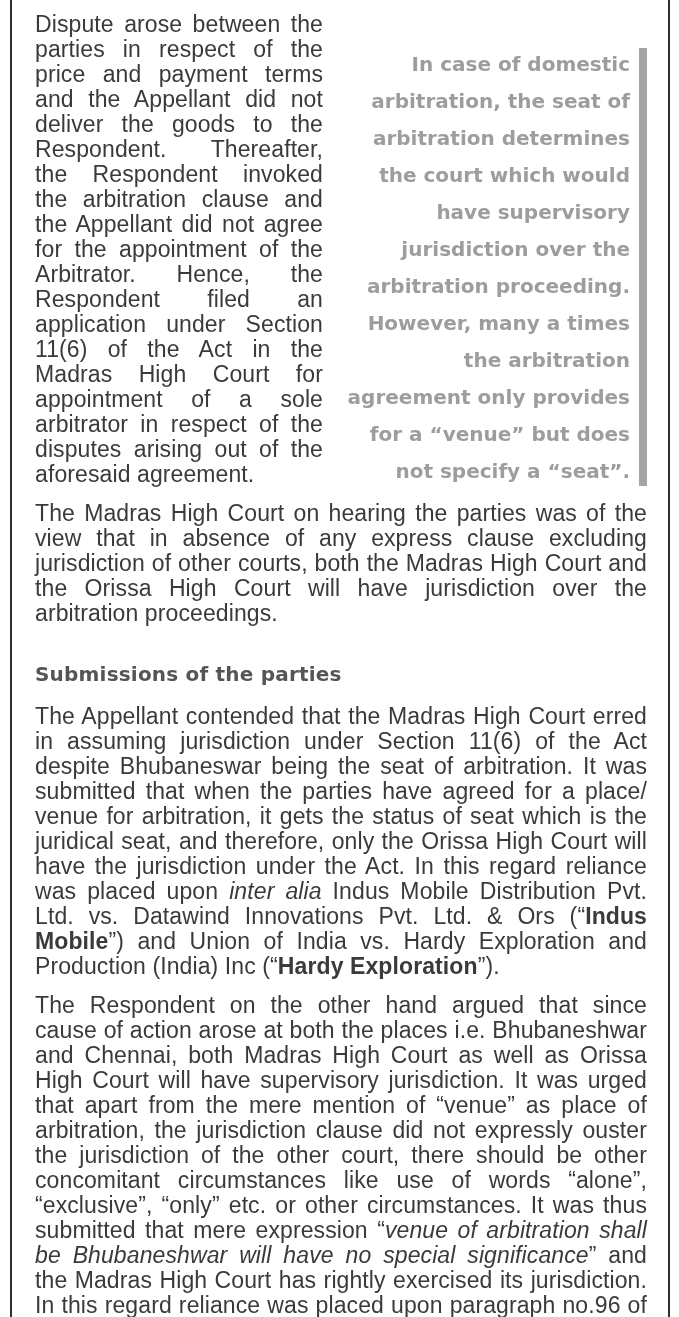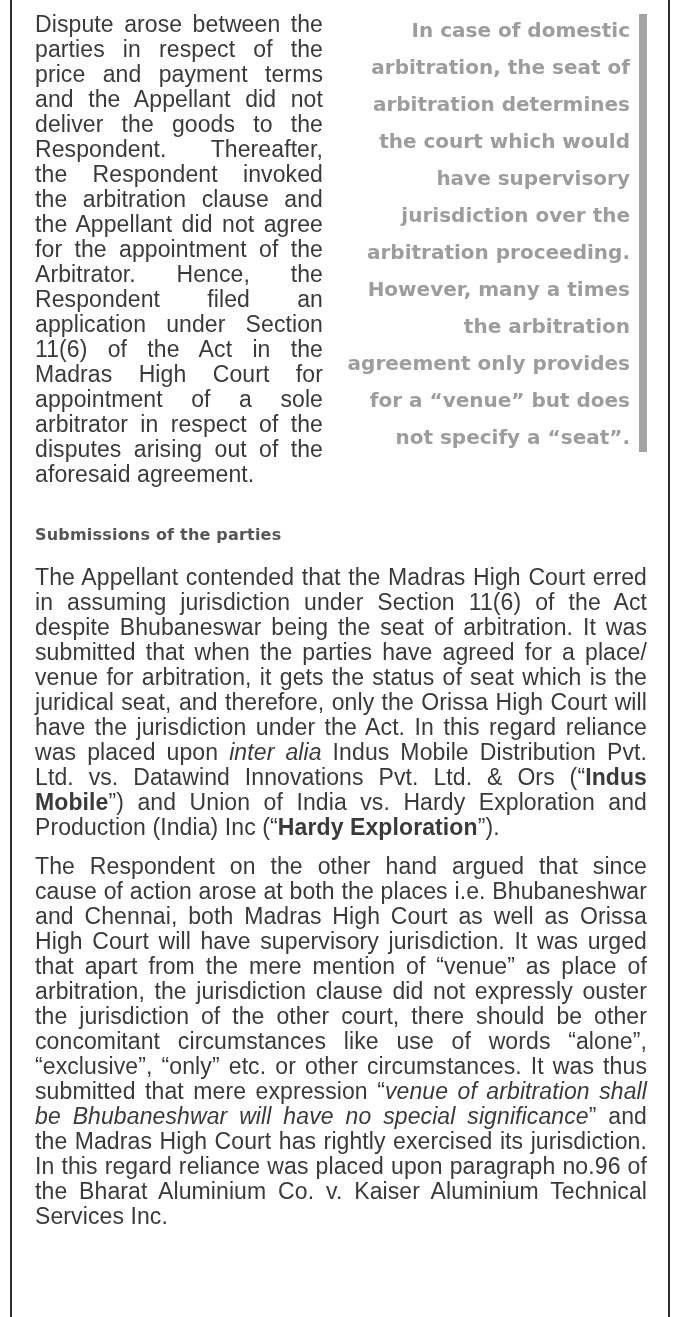--- a/index.html
+++ b/index.html
@@ -41,20 +41,21 @@
     margin-left: 24px;
     margin-bottom: 10px;
     padding-right: 17px;
     box-sizing: border-box;
     text-align: right;
     font-family: "DejaVu Sans", sans-serif;
     font-weight: 600;
     font-size: 20px;
     line-height: 37px;
     color: var(--quote-text, #9d9d9d);
+    margin-top: 34px;
   }
   .pq-bar {
     position: absolute;
     right: 0;
     top: 2px;
     bottom: 4px;
     width: 8px;
     background: var(--quote-bar, #a4a4a4);
   }
   p.body {
@@ -65,21 +66,21 @@
     color: var(--body-text, #3a3a3a);
     text-align: justify;
   }
   p.quote-para {
     margin: 20px 0 16px 0;
     font-style: italic;
   }
   h2.heading {
     margin: 34px 0 16px 0;
     font-family: "DejaVu Sans", sans-serif;
-    font-size: 16px;
+    font-size: 20px;
     line-height: 28px;
     font-weight: bold;
     color: var(--heading-text, #555555);
     letter-spacing: 0.2px;
   }
   .b { font-weight: bold; }
   .i { font-style: italic; }
 </style>
 </head>
 <body>
@@ -90,20 +91,21 @@
 
     <div class="pullquote">
       <span>In case of domestic arbitration, the seat of arbitration determines the court which would have supervisory jurisdiction over the arbitration proceeding. However, many a times the arbitration agreement only provides for a “venue” but does not specify a “seat”.</span>
       <div class="pq-bar"></div>
     </div>
 
     <p class="body">Dispute arose between the parties in respect of the price and payment terms and the Appellant did not deliver the goods to the Respondent. Thereafter, the Respondent invoked the arbitration clause and the Appellant did not agree for the appointment of the Arbitrator. Hence, the Respondent filed an application under Section 11(6) of the Act in the Madras High Court for appointment of a sole arbitrator in respect of the disputes arising out of the aforesaid agreement.</p>
 
 
 
+    <p class="body">The Madras High Court on hearing the parties was of the view that in absence of any express clause excluding jurisdiction of other courts, both the Madras High Court and the Orissa High Court will have jurisdiction over the arbitration proceedings.</p>
 
     <h2 class="heading">Submissions of the parties</h2>
 
     <p class="body"><span>The Appellant contended that the Madras High Court erred in assuming jurisdiction under Section 11(6) of the Act despite Bhubaneswar being the seat of arbitration. It was submitted that when the parties have agreed for a place/ venue for arbitration, it gets the status of seat which is the juridical seat, and therefore, only the Orissa High Court will have the jurisdiction under the Act. In this regard reliance was placed upon </span><span class="i">inter alia</span><span> Indus Mobile Distribution Pvt. Ltd. vs. Datawind Innovations Pvt. Ltd. &amp; Ors (“</span><span class="b">Indus Mobile</span><span>”) and Union of India vs. Hardy Exploration and Production (India) Inc (“</span><span class="b">Hardy Exploration</span><span>”).</span></p>
 
     <p class="body"><span>The Respondent on the other hand argued that since cause of action arose at both the places i.e. Bhubaneshwar and Chennai, both Madras High Court as well as Orissa High Court will have supervisory jurisdiction. It was urged that apart from the mere mention of “venue” as place of arbitration, the jurisdiction clause did not expressly ouster the jurisdiction of the other court, there should be other concomitant circumstances like use of words “alone”, “exclusive”, “only” etc. or other circumstances. It was thus submitted that mere expression “</span><span class="i">venue of arbitration shall be Bhubaneshwar will have no special significance</span><span>” and the Madras High Court has rightly exercised its jurisdiction. In this regard reliance was placed upon paragraph no.96 of the Bharat Aluminium Co. v. Kaiser Aluminium Technical Services Inc.</span></p>
 
   </div>
 </div>
 

